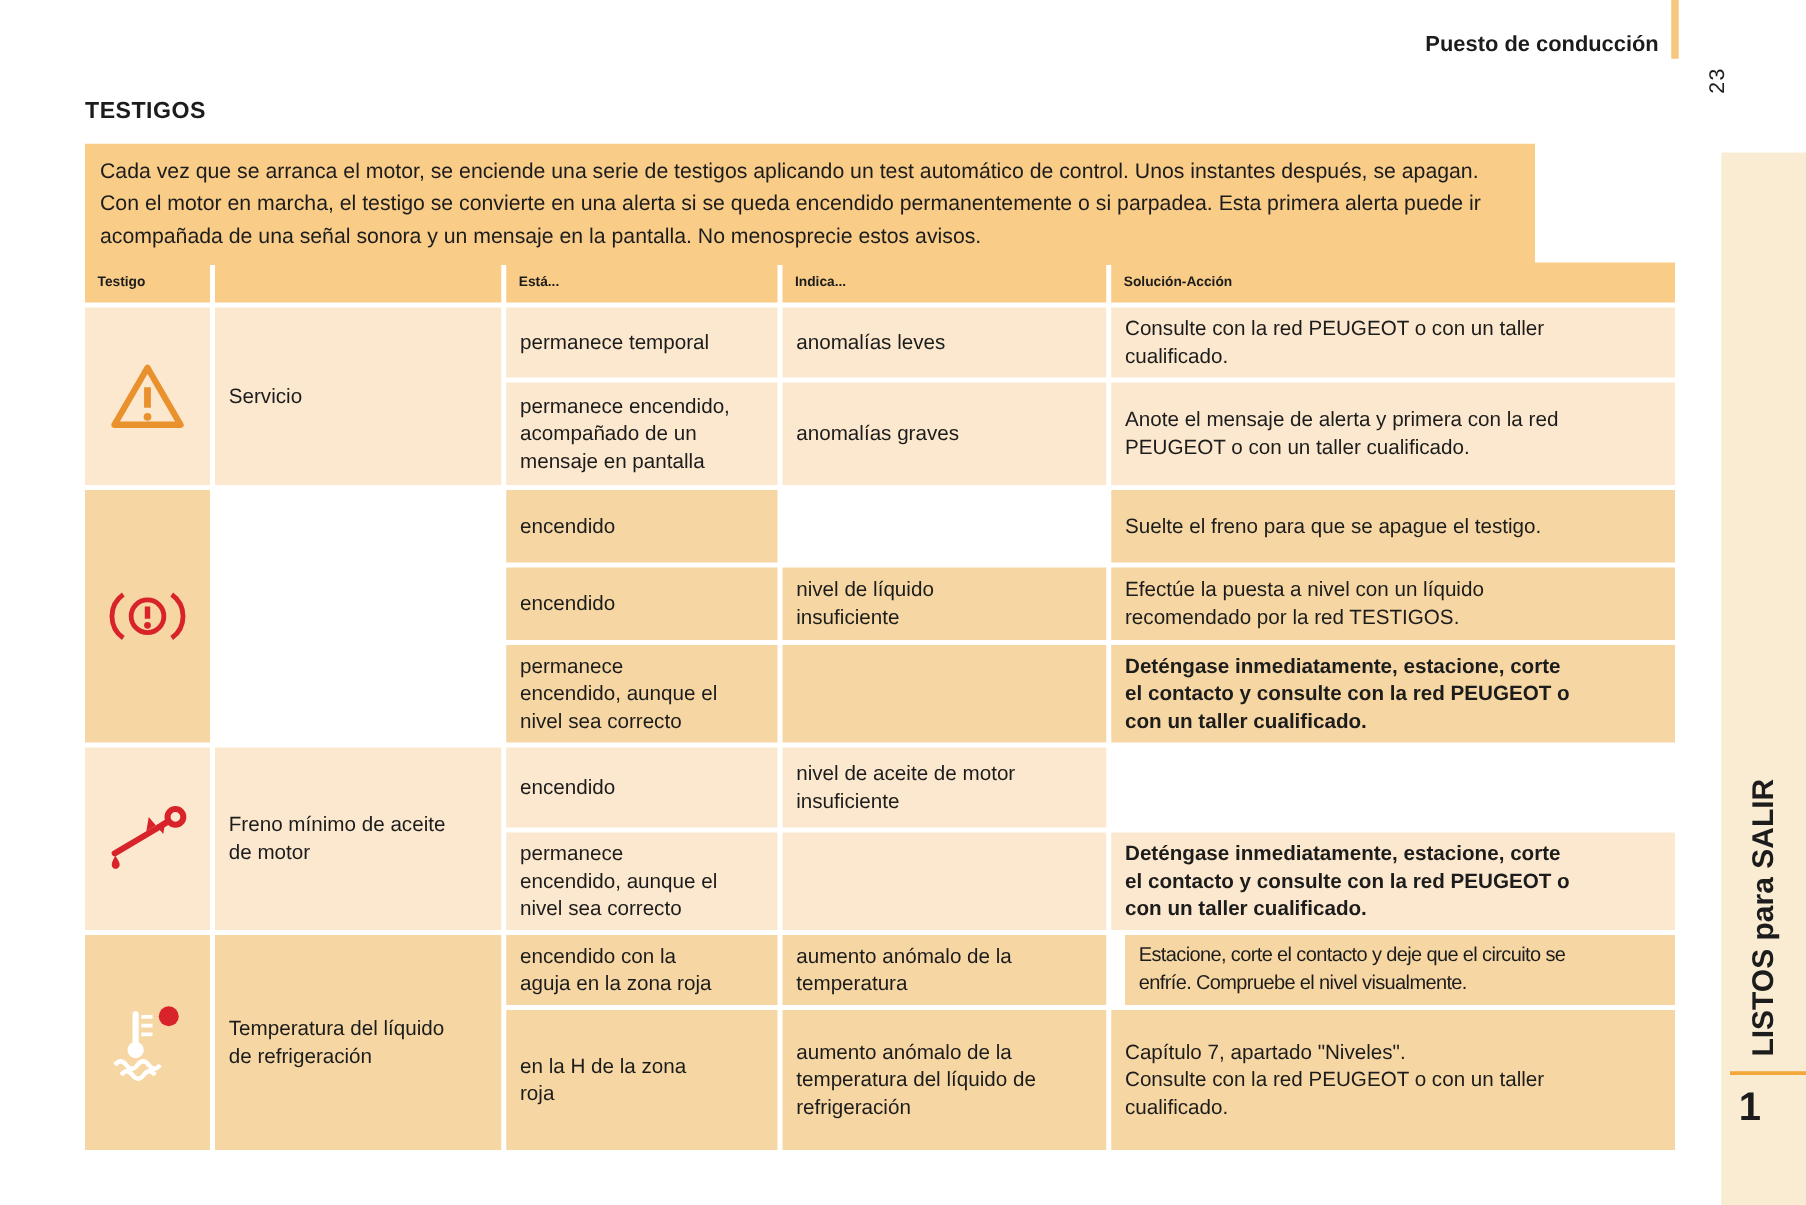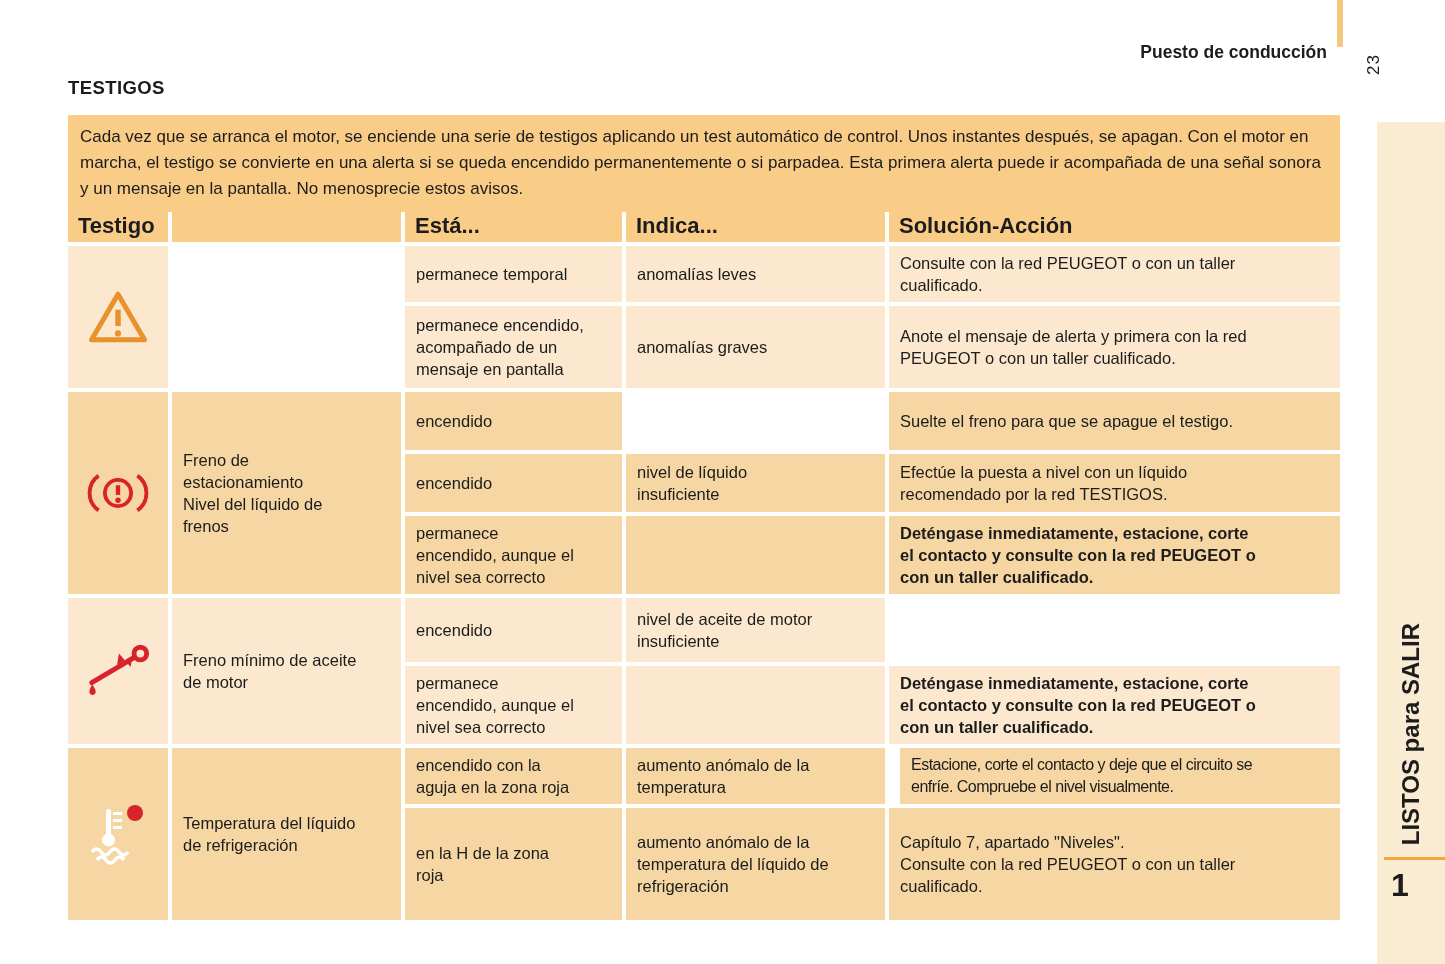--- a/index.html
+++ b/index.html
@@ -2,32 +2,32 @@
 <html><head>
 <meta charset="utf-8">
 <style>
   html,body { margin:0; padding:0; }
   body {
     width:1445px; height:964px; position:relative; overflow:hidden;
     background:#ffffff; color:#1c1c1c;
     font-family:"Liberation Sans", sans-serif;
   }
   
-  .hdr-title { position:absolute; top:42px; right:118px; font-size:17.5px; font-weight:bold; }
+  .hdr-title { position:absolute; top:25px; right:118px; font-size:17.5px; font-weight:bold; }
   .hdr-bar   { position:absolute; top:0; left:1337px; width:6px; height:47px; background:#F6C87E; }
   .page-num  { position:absolute; top:54px; left:1364px; writing-mode:vertical-rl; transform:rotate(180deg);
                font-size:17px; letter-spacing:1px; }
   .section-title { position:absolute; top:77px; left:68px; font-size:18.5px; font-weight:bold; letter-spacing:.4px; }
   
-  .intro { position:absolute; top:115px; left:68px; width:1272px; box-sizing:border-box;
+  .intro { position:absolute; top:115px; left:68px; width:1160px; box-sizing:border-box;
            background:#F9CC88; padding:9px 12px 10px 12px; font-size:17px; line-height:26px; }
   
   .tbl   { position:absolute; top:210px; left:68px; width:1272px; }
   .thead, .group { display:grid; grid-template-columns:100px 229px 217px 259px 1fr; gap:4px; margin-bottom:4px; }
-  .hcell { background:#F9CC88; font-weight:bold; font-size:22px; height:32px;
+  .hcell { background:#F9CC88; font-weight:bold; font-size:11px; height:32px;
            display:flex; align-items:center; padding:0 10px; box-sizing:border-box; }
   .cell  { box-sizing:border-box; display:flex; align-items:center; padding:6px 11px;
            font-size:16.5px; line-height:22px; white-space:pre-line; }
   .g-light .cell { background:#FBE8CE; }
   .g-med   .cell { background:#F6D7A3; }
   .g1 { grid-template-rows:minmax(56px,auto) minmax(82px,auto); }
   .g2 { grid-template-rows:minmax(58px,auto) minmax(58px,auto) minmax(72px,auto); }
   .g3 { grid-template-rows:minmax(64px,auto) minmax(70px,auto); }
   .g4 { grid-template-rows:minmax(54px,auto) minmax(112px,auto); }
   .icon-cell { justify-content:center; }
@@ -61,20 +61,21 @@
   </div>
 
   <div class="group g-light g1">
     <div class="cell icon-cell" style="grid-area:1/1/3/2">
       <svg width="62" height="56" viewBox="0 0 68 60">
         <path d="M34 5 L63 55 L5 55 Z" fill="none" stroke="#E8912D" stroke-width="5.5" stroke-linejoin="round"></path>
         <line x1="34" y1="22" x2="34" y2="40" stroke="#E8912D" stroke-width="6"></line>
         <circle cx="34" cy="48" r="3.4" fill="#E8912D"></circle>
       </svg>
     </div>
+    <div class="cell" style="grid-area:1/2/3/3">Servicio</div>
     <div class="cell" style="grid-area:1/3">permanece temporal</div>
     <div class="cell" style="grid-area:1/4">anomalías leves</div>
     <div class="cell" style="grid-area:1/5">Consulte con la red PEUGEOT o con un taller
 cualificado.</div>
     <div class="cell" style="grid-area:2/3">permanece encendido,
 acompañado de un
 mensaje en pantalla</div>
     <div class="cell" style="grid-area:2/4">anomalías graves</div>
     <div class="cell" style="grid-area:2/5">Anote el mensaje de alerta y primera con la red
 PEUGEOT o con un taller cualificado.</div>
@@ -83,24 +84,20 @@
   <div class="group g-med g2">
     <div class="cell icon-cell" style="grid-area:1/1/4/2">
       <svg width="62" height="42" viewBox="0 0 64 42">
         <path d="M12 3 A22 22 0 0 0 12 39" fill="none" stroke="#D8232A" stroke-width="4"></path>
         <path d="M52 3 A22 22 0 0 1 52 39" fill="none" stroke="#D8232A" stroke-width="4"></path>
         <circle cx="32" cy="21" r="13.5" fill="none" stroke="#D8232A" stroke-width="4"></circle>
         <line x1="32" y1="13" x2="32" y2="23" stroke="#D8232A" stroke-width="4.5"></line>
         <circle cx="32" cy="28.5" r="2.8" fill="#D8232A"></circle>
       </svg>
     </div>
-    <div class="cell" style="grid-area:1/2/4/3">Freno de
-estacionamiento
-Nivel del líquido de
-frenos</div>
     <div class="cell" style="grid-area:1/3">encendido</div>
     <div class="cell" style="grid-area:1/5">Suelte el freno para que se apague el testigo.</div>
     <div class="cell" style="grid-area:2/3">encendido</div>
     <div class="cell" style="grid-area:2/4">nivel de líquido
 insuficiente</div>
     <div class="cell" style="grid-area:2/5">Efectúe la puesta a nivel con un líquido
 recomendado por la red TESTIGOS.</div>
     <div class="cell" style="grid-area:3/3">permanece
 encendido, aunque el
 nivel sea correcto</div>

